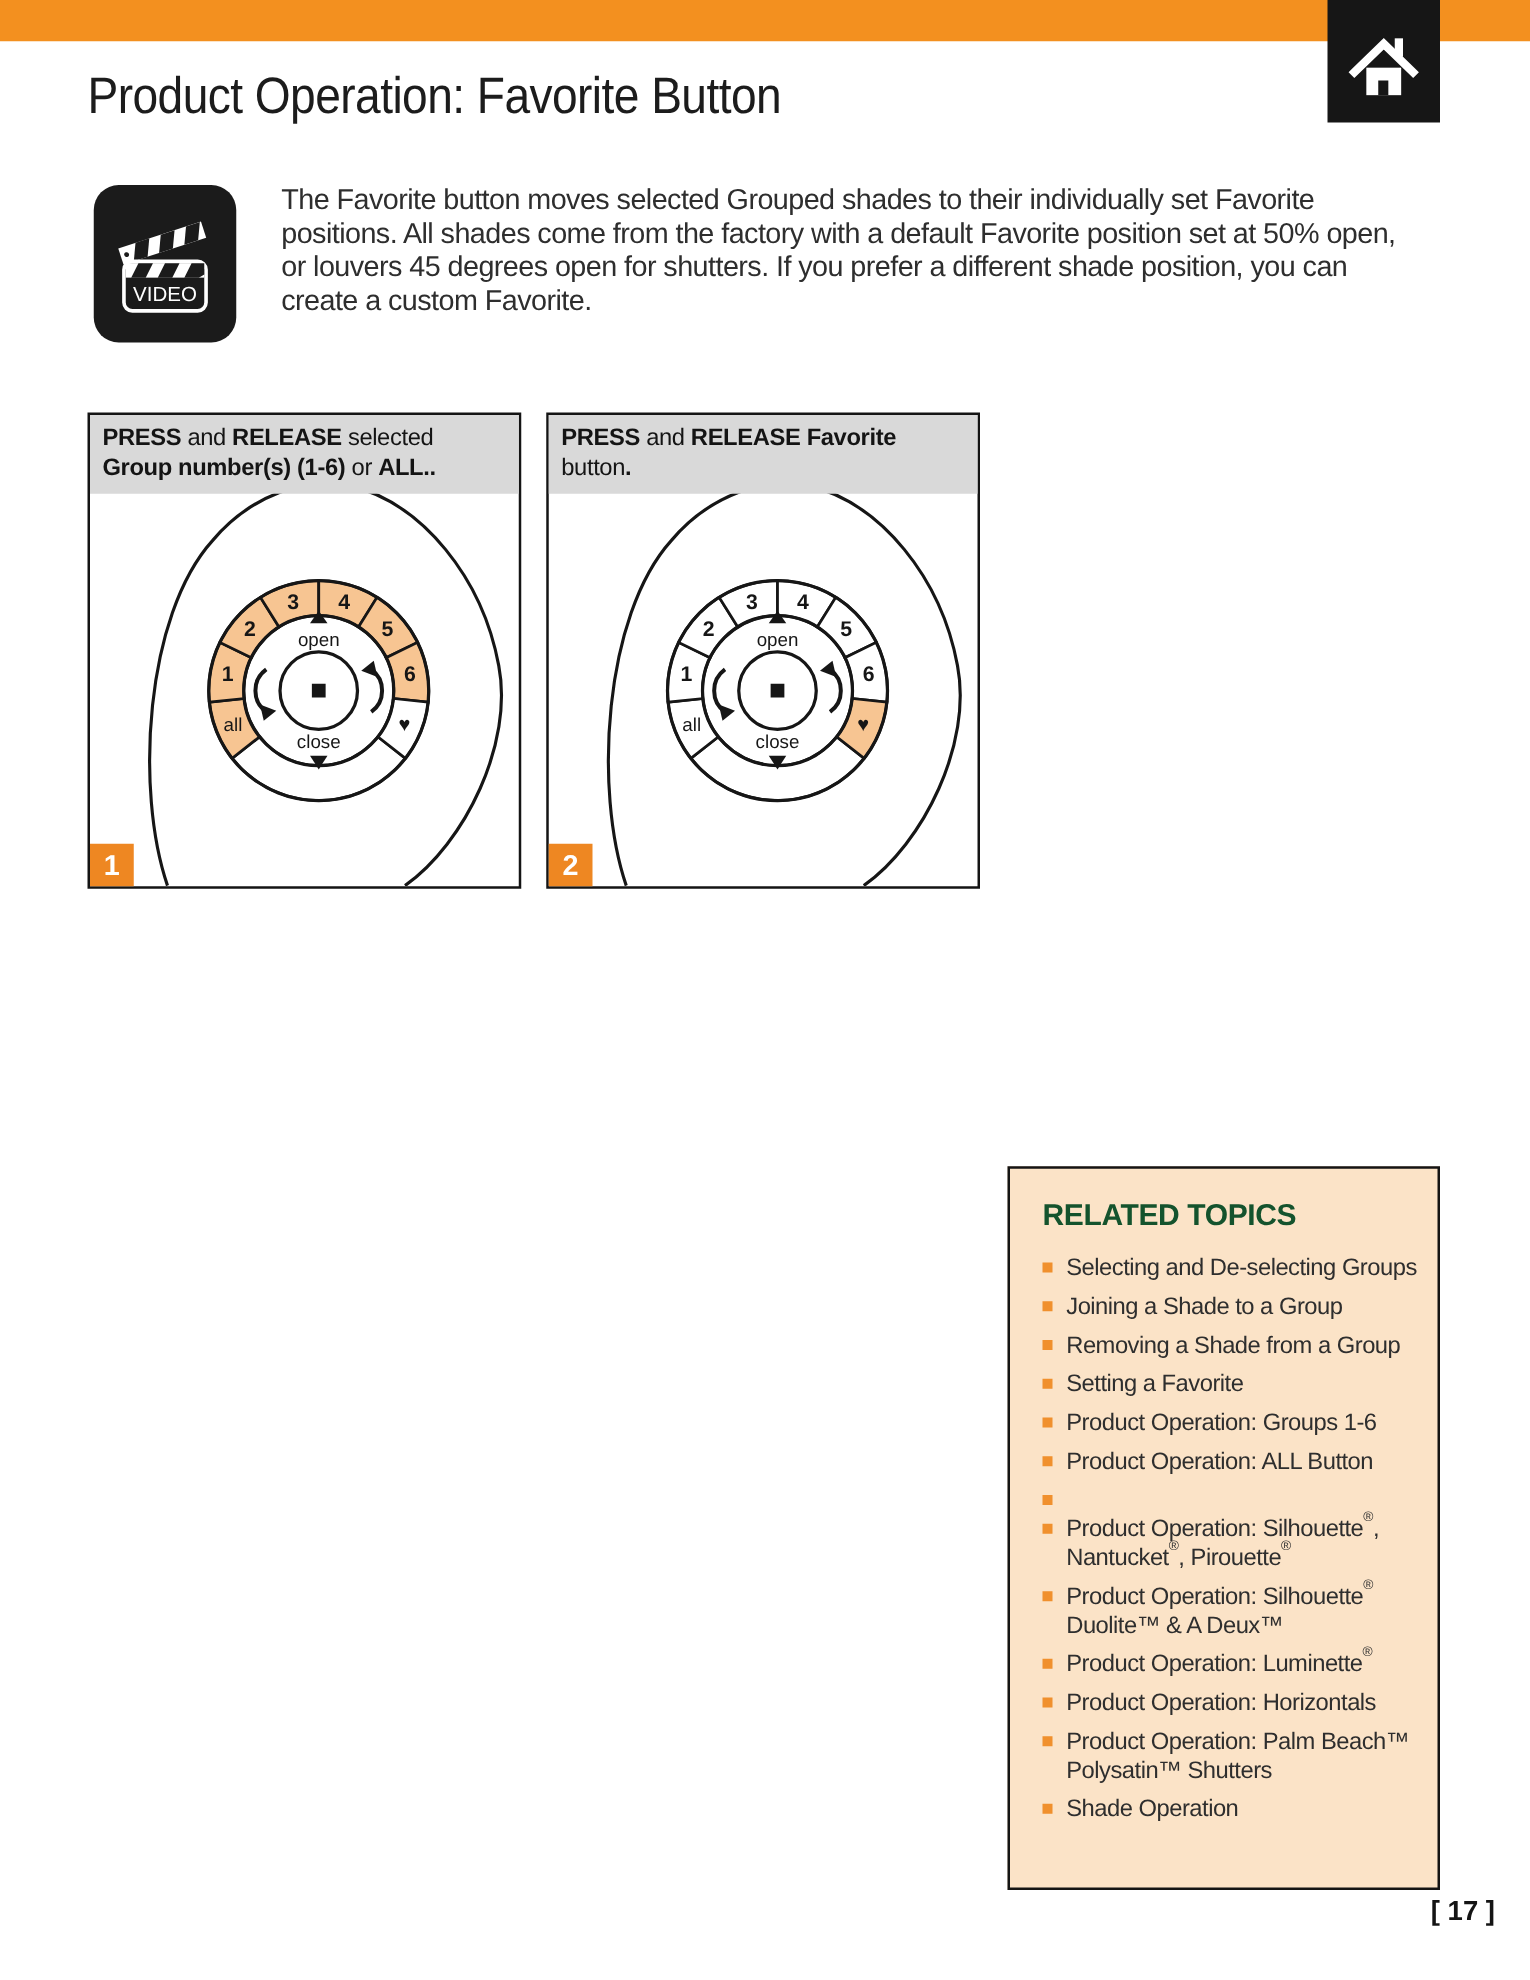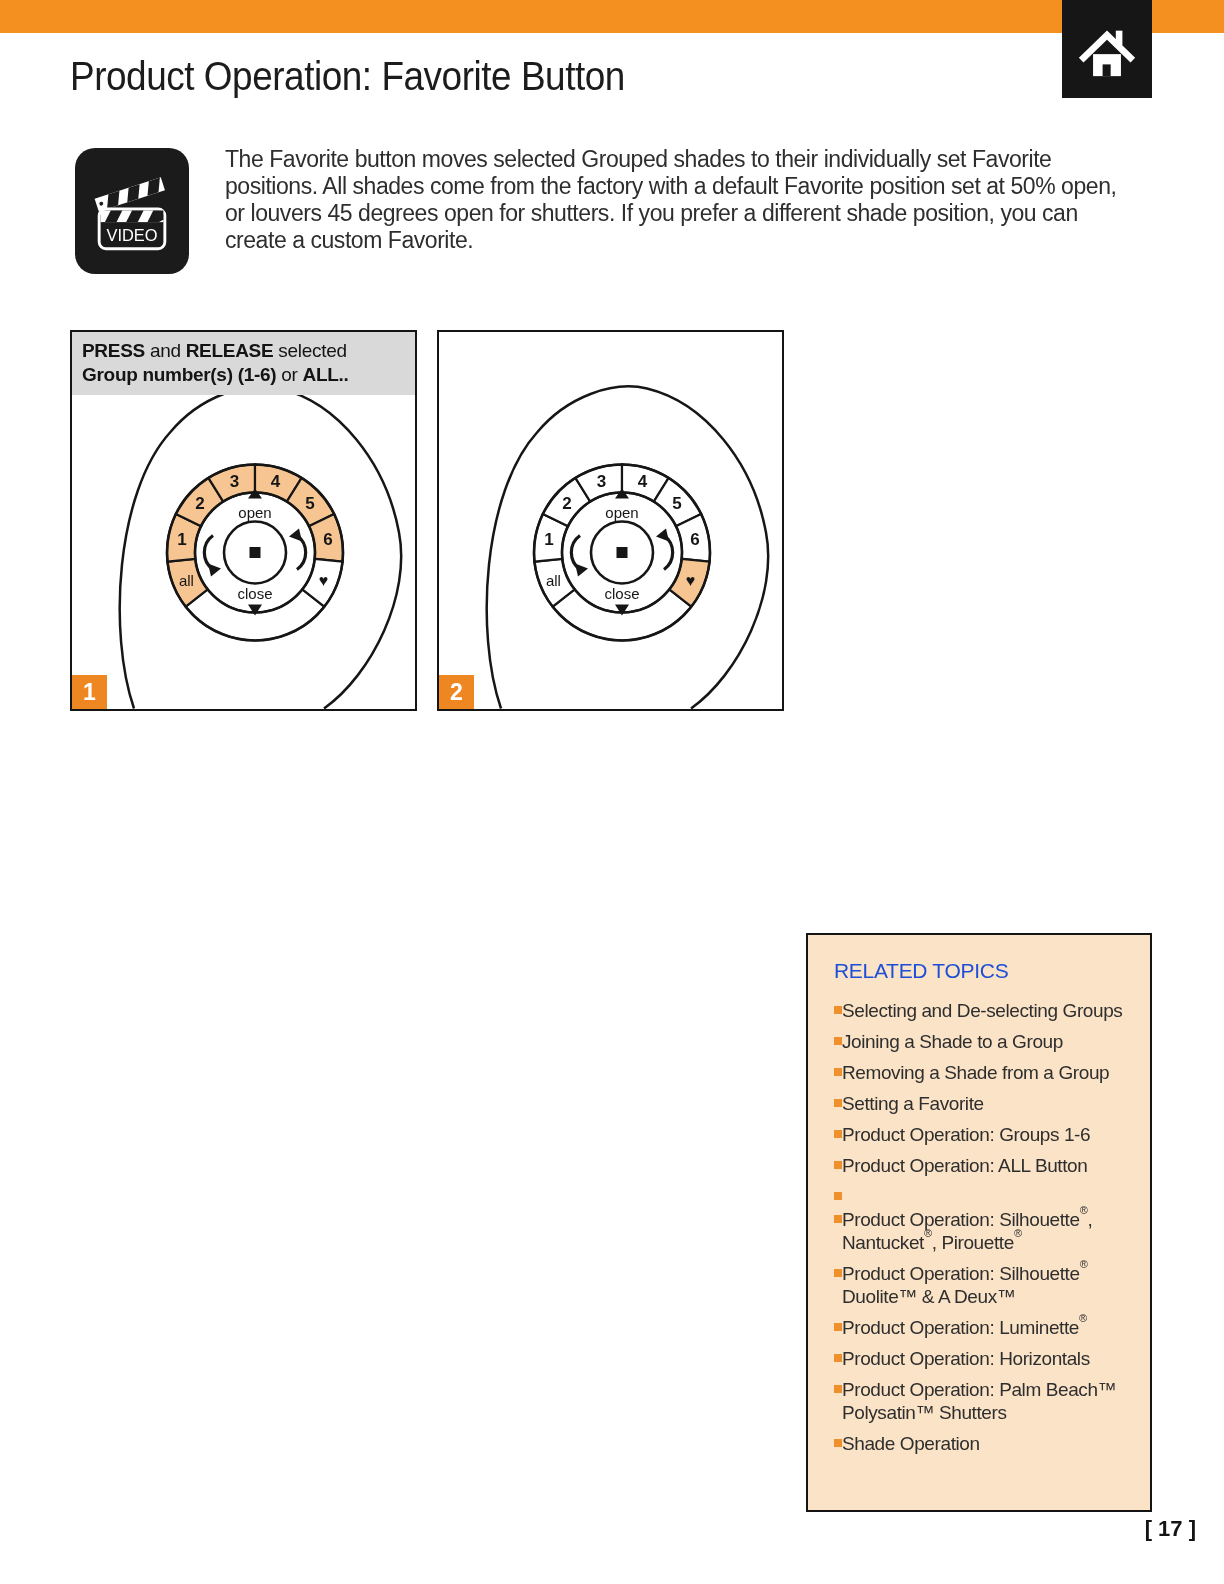--- a/index.html
+++ b/index.html
@@ -48,24 +48,24 @@
   }
   .step-caption b{font-weight:bold;text-align:center;}
   .step-badge{
     position:absolute;left:0;bottom:0;z-index:3;width:35px;height:34px;background:var(--badge-orange);
     color:#fff;font-size:23px;font-weight:bold;display:flex;align-items:center;justify-content:center;
   }
   .related{
     position:absolute;left:806px;top:933px;width:346px;height:579px;box-sizing:border-box;
     background:var(--related-bg);border:2px solid #141414;padding:24px 8px 0 26px;
   }
-  .related-title{margin:0 0 16px;font-size:21px;font-weight:normal;letter-spacing:-0.3px;color:#1d4ed8;}
+  .related-title{margin:0 0 16px;font-size:24px;font-weight:bold;letter-spacing:-0.3px;color:#14532d;}
   .related-list{list-style:none;margin:0;padding:0;}
   .related-list li{
-    display:flex;margin-bottom:8px;cursor:pointer;
+    display:flex;gap:11px;margin-bottom:8px;cursor:pointer;
     font-size:19px;line-height:23px;letter-spacing:-0.4px;color:#2e2e2e;
   }
   .related-list .bullet{flex:0 0 auto;width:8px;height:8px;margin-top:7px;background:var(--bullet-orange);}
   .related-list .txt{white-space:pre-line;}
   .related-list sup{font-size:58%;line-height:0;position:relative;top:-0.45em;}
   .page-num{
     position:absolute;left:850px;top:1516px;width:346px;text-align:right;
     font-size:22px;font-weight:bold;color:#141414;
   }
 </style>
@@ -174,20 +174,21 @@
           <polygon points="183,156 176,166 190,166" fill="#161616"></polygon>
           <text x="183" y="180" font-size="15" fill="#161616" text-anchor="middle" dominant-baseline="central">open</text>
           <text x="183" y="261" font-size="15" fill="#161616" text-anchor="middle" dominant-baseline="central">close</text>
           <polygon points="183,283 176,272 190,272" fill="#161616"></polygon>
           <path d="M 141 203 A 21 21 0 0 0 141 237" fill="none" stroke="#161616" stroke-width="3.2"></path>
           <polygon points="139,244 149,236 136,231" fill="#161616"></polygon>
           <path d="M 225 203 A 21 21 0 0 1 225 237" fill="none" stroke="#161616" stroke-width="3.2"></path>
           <polygon points="227,196 217,204 230,209" fill="#161616"></polygon>
         </svg>
       </div>
+    <div class="step-caption"><b>PRESS</b><span> and </span><b>RELEASE Favorite</b><span> button</span><b>.</b></div>
     <div class="step-badge">2</div>
   </section>
 
   <aside class="related">
     <h2 class="related-title">RELATED TOPICS</h2>
     <ul class="related-list">
         <li>
           <span class="bullet"></span>
           <span class="txt">Selecting and De-selecting Groups</span>
         </li>

